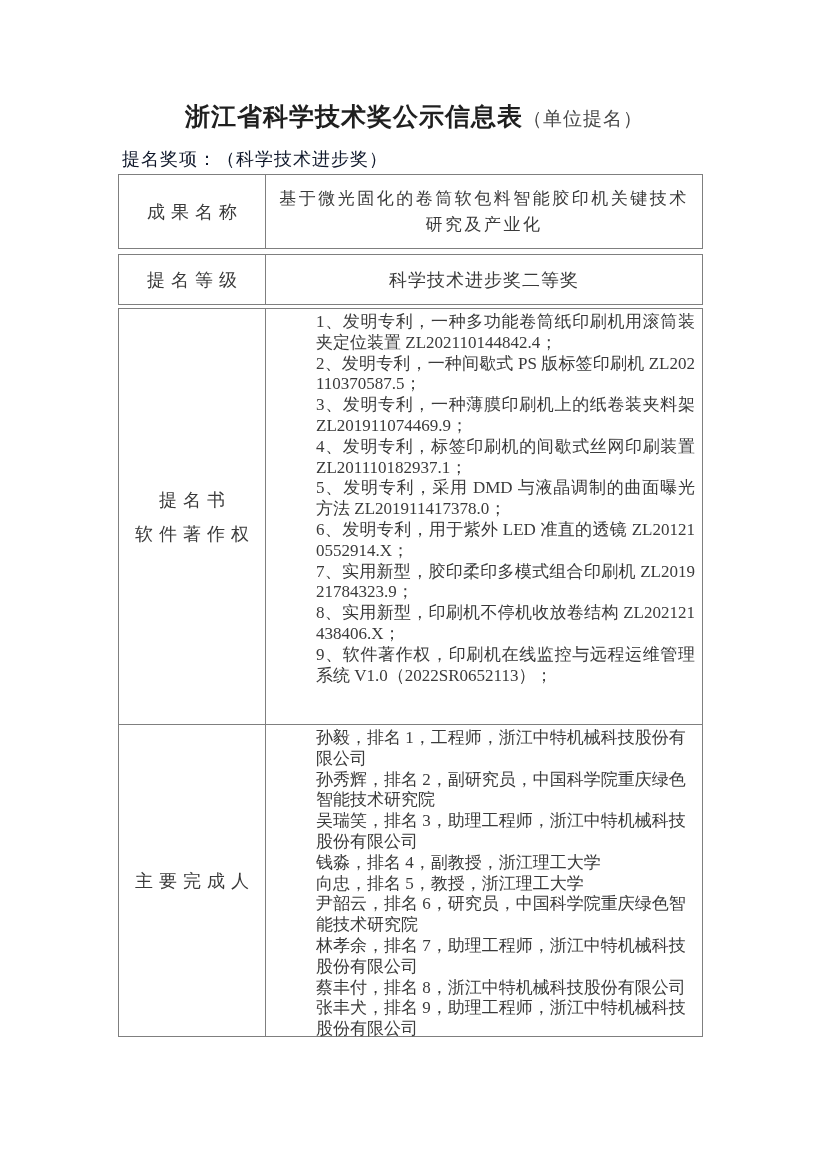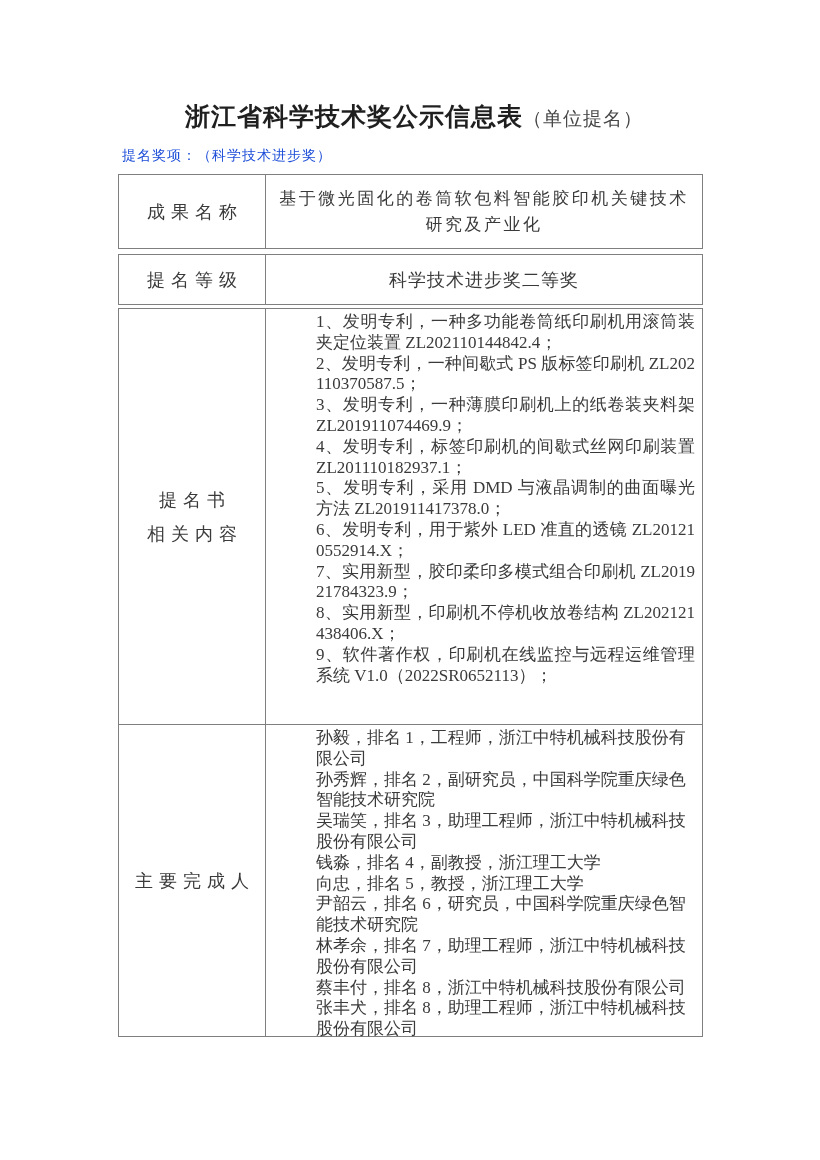--- a/index.html
+++ b/index.html
@@ -26,22 +26,22 @@
   }
   .doc-title .suffix {
     font-size: 19px;
     font-weight: normal;
     color: #474747;
     letter-spacing: 1px;
   }
   .award-line {
     position: absolute;
     top: 147px; left: 122px;
-    font-size: 14px;
-    color: #1d4ed8;
+    font-size: 18px;
+    color: #0f172a;
     letter-spacing: 1px;
   }
   .info-table {
     position: absolute;
     left: 118px; top: 174px;
     width: 585px;
   }
   .row {
     display: flex;
     border: 1px solid #7f7f7f;
@@ -119,21 +119,21 @@
       <div class="lbl-line">提名等级</div>
     </div>
     <div class="value-cell value-center">
       <div class="grade-value">科学技术进步奖二等奖</div>
     </div>
   </div>
 
   <div class="row row-nomination">
     <div class="label-cell">
       <div class="lbl-line">提名书</div>
-      <div class="lbl-line">相关内容</div>
+      <div class="lbl-line">软件著作权</div>
     </div>
     <div class="value-cell list-block">
       <div class="list-item">1、发明专利，一种多功能卷筒纸印刷机用滚筒装夹定位装置 ZL202110144842.4；</div>
       <div class="list-item">2、发明专利，一种间歇式 PS 版标签印刷机 ZL202110370587.5；</div>
       <div class="list-item">3、发明专利，一种薄膜印刷机上的纸卷装夹料架 ZL201911074469.9；</div>
       <div class="list-item">4、发明专利，标签印刷机的间歇式丝网印刷装置 ZL201110182937.1；</div>
       <div class="list-item">5、发明专利，采用 DMD 与液晶调制的曲面曝光方法 ZL201911417378.0；</div>
       <div class="list-item">6、发明专利，用于紫外 LED 准直的透镜 ZL201210552914.X；</div>
       <div class="list-item">7、实用新型，胶印柔印多模式组合印刷机 ZL201921784323.9；</div>
       <div class="list-item">8、实用新型，印刷机不停机收放卷结构 ZL202121438406.X；</div>
@@ -147,17 +147,17 @@
     </div>
     <div class="value-cell list-block">
       <div class="person-item">孙毅，排名 1，工程师，浙江中特机械科技股份有限公司</div>
       <div class="person-item">孙秀辉，排名 2，副研究员，中国科学院重庆绿色智能技术研究院</div>
       <div class="person-item">吴瑞笑，排名 3，助理工程师，浙江中特机械科技股份有限公司</div>
       <div class="person-item">钱淼，排名 4，副教授，浙江理工大学</div>
       <div class="person-item">向忠，排名 5，教授，浙江理工大学</div>
       <div class="person-item">尹韶云，排名 6，研究员，中国科学院重庆绿色智能技术研究院</div>
       <div class="person-item">林孝余，排名 7，助理工程师，浙江中特机械科技股份有限公司</div>
       <div class="person-item">蔡丰付，排名 8，浙江中特机械科技股份有限公司</div>
-      <div class="person-item">张丰犬，排名 8，助理工程师，浙江中特机械科技股份有限公司</div>
+      <div class="person-item">张丰犬，排名 9，助理工程师，浙江中特机械科技股份有限公司</div>
     </div>
   </div>
 
 </div>
 
 </body></html>

